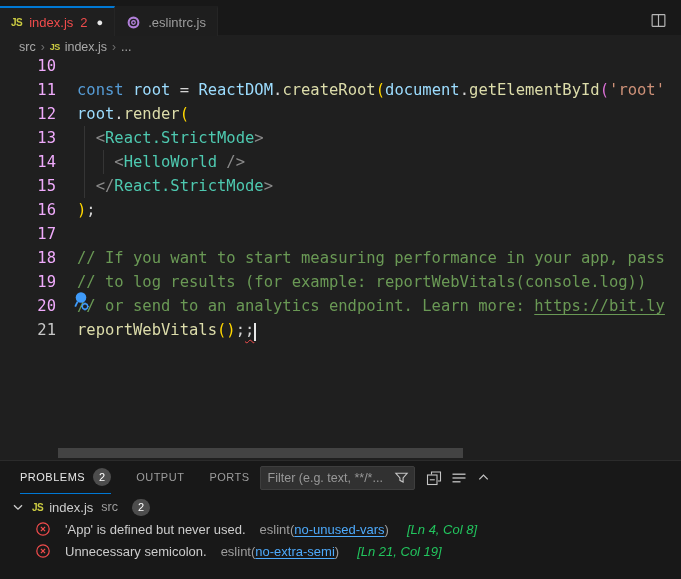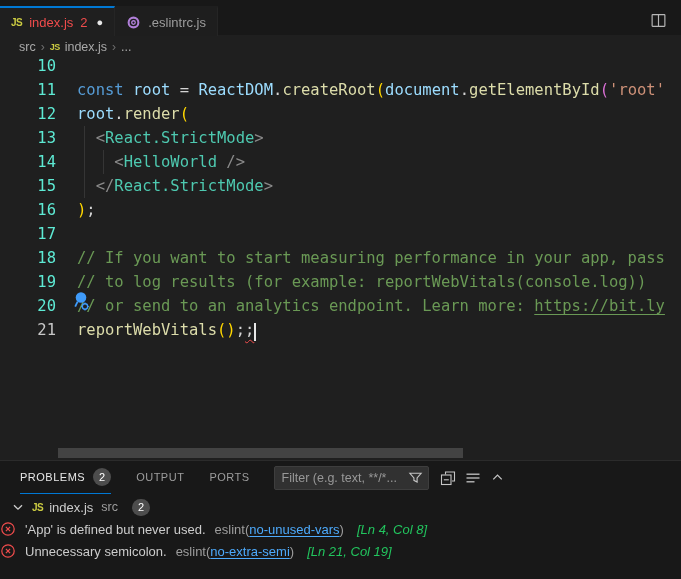--- a/index.html
+++ b/index.html
@@ -22,21 +22,21 @@
   
   .breadcrumbs { height:22px; background:#1f1f1f; display:flex; align-items:center;
                  padding-left:19px; gap:5px; font-size:12.5px; color:#a9a9a9; }
   .crumb-sep { color:#6e6e6e; font-size:12px; }
 
   
   .editor { position:relative; height:402px; background:#1f1f1f; overflow:hidden; }
   .code-lines { margin-top:-4px; font-family:"DejaVu Sans Mono", monospace;
                 font-size:15.5px; line-height:24px; white-space:pre; }
   .code-line { height:24px; display:flex; }
-  .gutter { display:inline-block; width:56px; text-align:right; color:#5eead4;
+  .gutter { display:inline-block; width:56px; text-align:right; color:#f0abfc;
             flex:0 0 56px; margin-right:21px; }
   .code-line.active-line .gutter { color:#c8c8c8; }
   .tk-kw{color:#569cd6} .tk-vr{color:#9cdcfe} .tk-fn{color:#dcdcaa}
   .tk-pl{color:#d4d4d4} .tk-b1{color:#ffd700} .tk-b2{color:#da70d6}
   .tk-st{color:#ce9178} .tk-cm{color:#6a9955} .tk-tg{color:#4ec9b0}
   .tk-ab{color:#8a8a8a}
   .tk-er{color:#d4d4d4; text-decoration:underline wavy #f14c4c;
          text-decoration-thickness:1px; text-underline-offset:4px;}
   .tk-lk{color:#6a9955; text-decoration:underline; text-underline-offset:3px;text-align:right;}
   .cursor { display:inline-block; width:1.5px; height:18px; background:#e7e7e7;
@@ -61,21 +61,21 @@
                 margin-right:8px; }
   .filter-box input { flex:1; min-width:0; background:transparent; border:none; outline:none;
                       color:#22c55e; font-size:12.5px; font-family:"Liberation Sans",sans-serif; }
   .filter-box input::placeholder { color:#989898; }
   .toolbar-icon { width:22px; height:22px; display:inline-flex; align-items:center;
                   justify-content:center; margin-right:3px; }
 
   .problems-list { padding-top:2px; font-size:13px; color:#cccccc; }
   .prob-row { height:22px; display:flex; align-items:center; }
   .prob-group { padding-left:10px; gap:6px; }
-  .prob-item { gap:9px; }
+  .prob-item { padding-left:35px; gap:14px; }
   .dim { color:#9d9d9d; }
   .src-dir { font-size:12.5px; color:#9d9d9d; margin-left:2px; }
   .prob-link { color:#4daafc; text-decoration:underline; text-underline-offset:2px; }
   .loc { color:#22c55e; margin-left:4px;font-style:italic; }
   .group-badge { margin-left:8px; width:17px; height:17px; font-size:11px; }
   svg { display:block; }
 </style>
 </head>
 <body>
 
@@ -136,21 +136,21 @@
   <div class="hscrollbar"></div>
 </div>
 
 <div class="panel">
   <div class="panel-toolbar">
     <span class="panel-tab active">
       <span>PROBLEMS</span>
       <span class="count-badge">2</span>
     </span>
     <span class="panel-tab">OUTPUT</span>
-    <span class="panel-tab" style="margin-right:24px">PORTS</span>
+    <span class="panel-tab" style="margin-right:10px">PORTS</span>
 
     <span class="filter-box">
       <input type="text" placeholder="Filter (e.g. text, **/*..." style="">
       <span>
         <svg width="15" height="15" viewBox="0 0 16 16" fill="none" stroke="#c5c5c5" stroke-width="1.2">
           <path d="M2 3.5h12 L9.7 8.5 v4.3 l-3.4 -1.8 V8.5 Z"></path>
         </svg>
       </span>
     </span>
 

